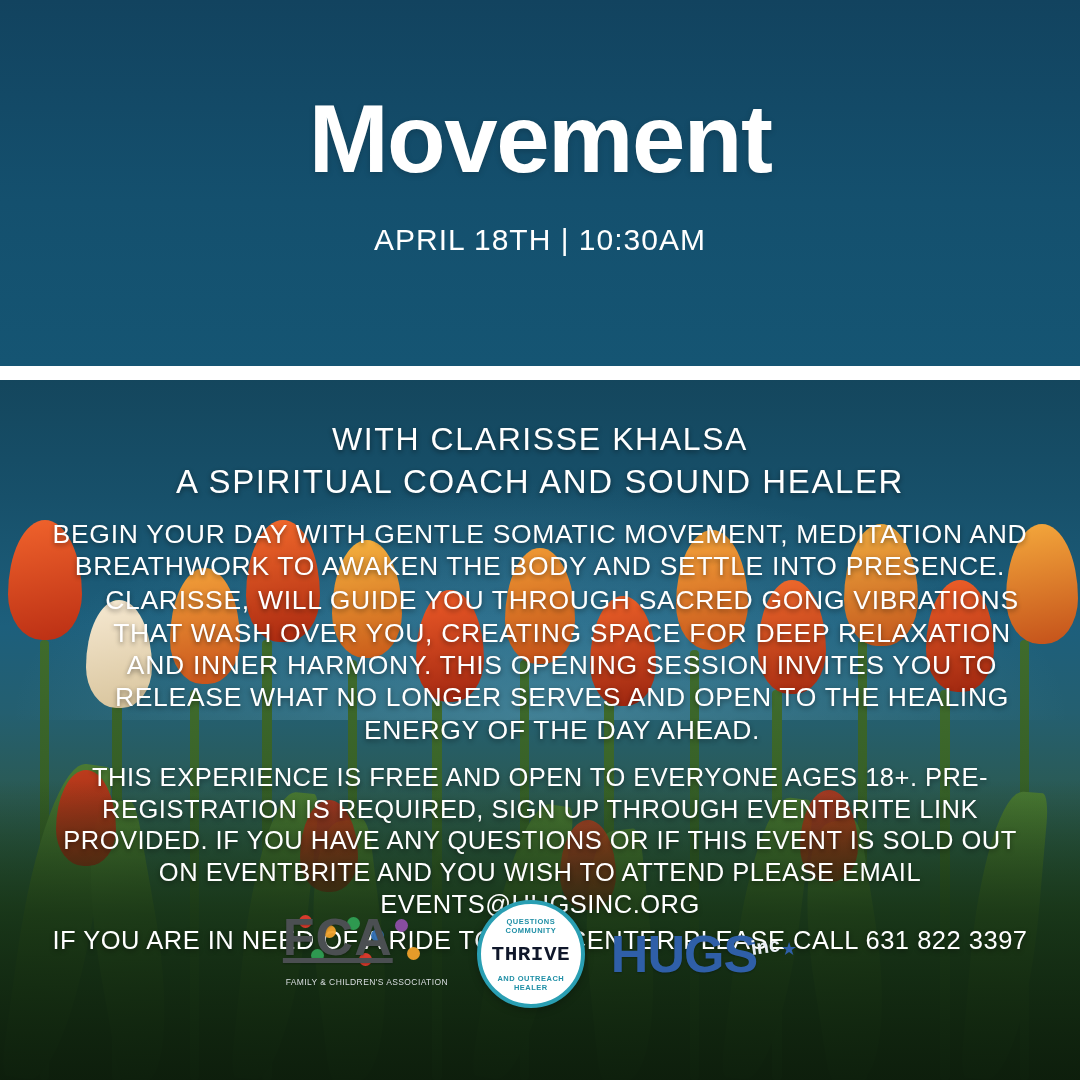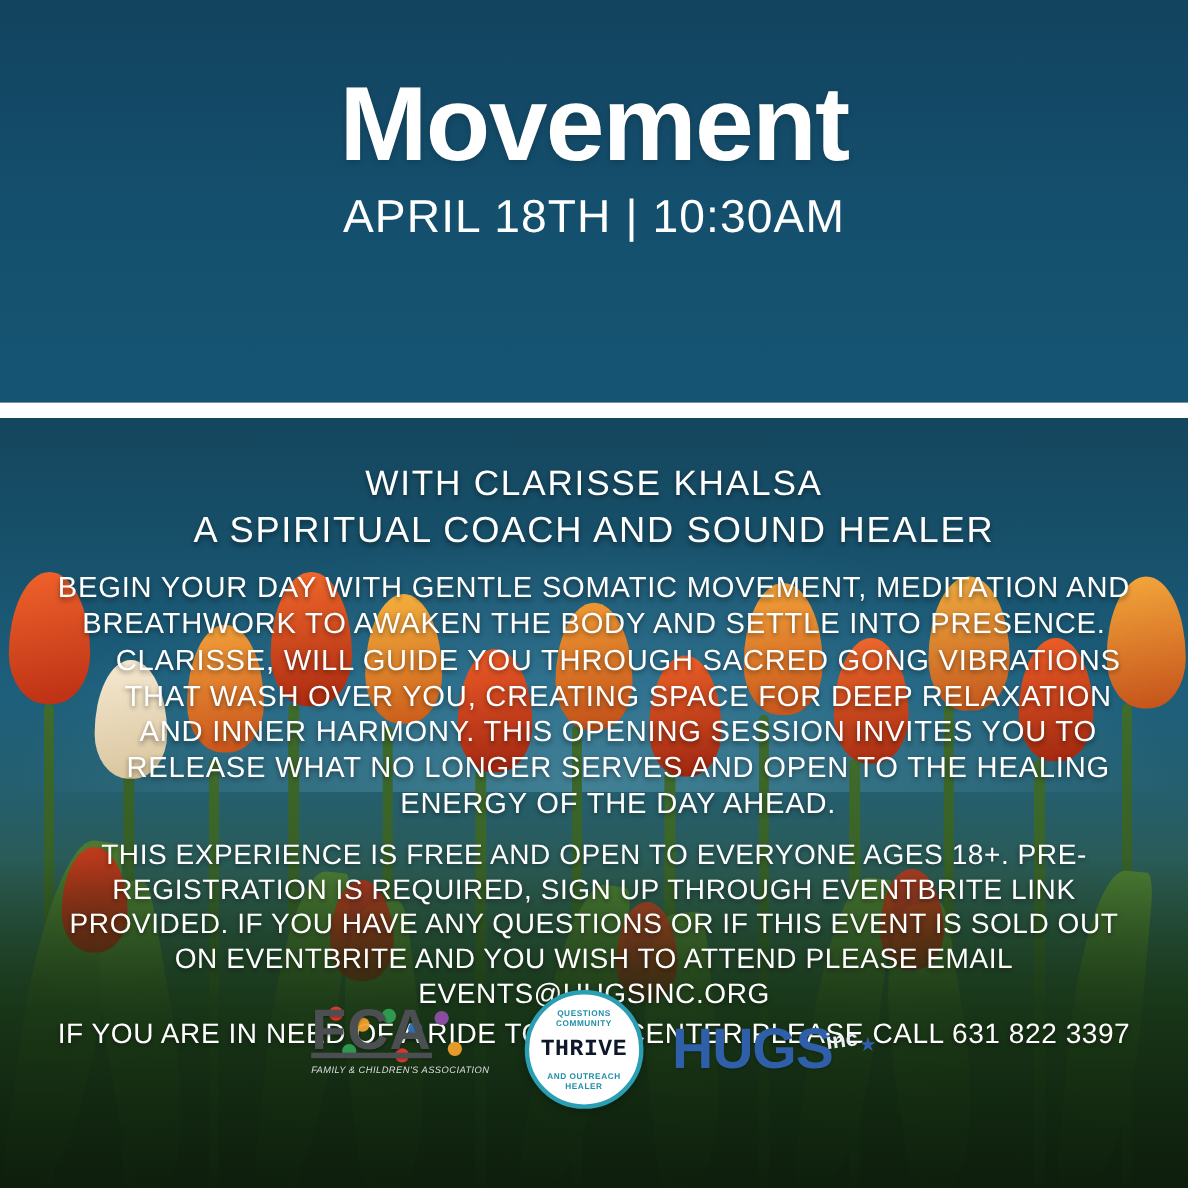--- a/index.html
+++ b/index.html
@@ -57,44 +57,44 @@
     position: absolute; left: 0; right: 0; bottom: 0; height: 300px;
     background: linear-gradient(180deg, rgba(22,52,20,0) 0%, rgba(20,46,18,0.75) 45%, rgba(13,30,12,0.95) 100%);
   }
 
   
   .header-band {
     position: absolute; top: 0; left: 0; right: 0; height: 366px;
     background: #134a66;
     background: linear-gradient(180deg, #12435f 0%, #14506e 55%, #155573 100%);
     display: flex; flex-direction: column; align-items: center;
-    padding-top: 66px;
+    padding-top: 92px;
     z-index: 5;
   }
   .divider {
     position: absolute; top: 366px; left: 0; right: 0; height: 14px;
     background: #ffffff; z-index: 6;
   }
 
   .title {
     color: #ffffff;
     font-weight: 700;
     font-size: 96px;
     line-height: 0.97;
     letter-spacing: -1.5px;
     text-align: center;
     text-shadow: 0 2px 6px rgba(0,0,0,0.18);
   }
   .title .l1 { display: block; }
   .title .l2 { display: block; }
 
   .subtitle {
-    margin-top: 14px;
+    margin-top: 38px;
     color: #ffffff;
-    font-size: 42px;
+    font-size: 30px;
     letter-spacing: 1px;
     font-weight: 400;
     text-align: center;
   }
   .address {
     margin-top: 8px;
     color: #ffffff;
     font-size: 31px;
     letter-spacing: 0.6px;
     font-weight: 400;
@@ -149,21 +149,21 @@
     font-size: 52px; font-weight: 700; letter-spacing: 1px;
     color: #4b4f52; line-height: 1;
     position: relative; z-index: 2;
     text-shadow: 0 1px 2px rgba(0,0,0,0.25);
     text-decoration: underline;
   }
   .fca-dots { position: absolute; top: 4px; left: 14px; width: 140px; height: 58px; z-index: 1; }
   .fca-dot { position: absolute; width: 13px; height: 13px; border-radius: 50%; opacity: 0.95; }
   .fca-sub {
     font-size: 8.5px; color: #d9dde0; letter-spacing: 0.4px;
-    line-height: 1.25; margin-top: 4px; text-align: left; font-style: italic;
+    line-height: 1.25; margin-top: 14px; text-align: center;
   }
 
   .logo-thrive {
     width: 108px; height: 108px; border-radius: 50%;
     background: #ffffff;
     border: 4px solid #2a9fb3;
     display: flex; flex-direction: column; align-items: center; justify-content: center;
     position: relative;
     box-shadow: 0 2px 8px rgba(0,0,0,0.3);
   }

